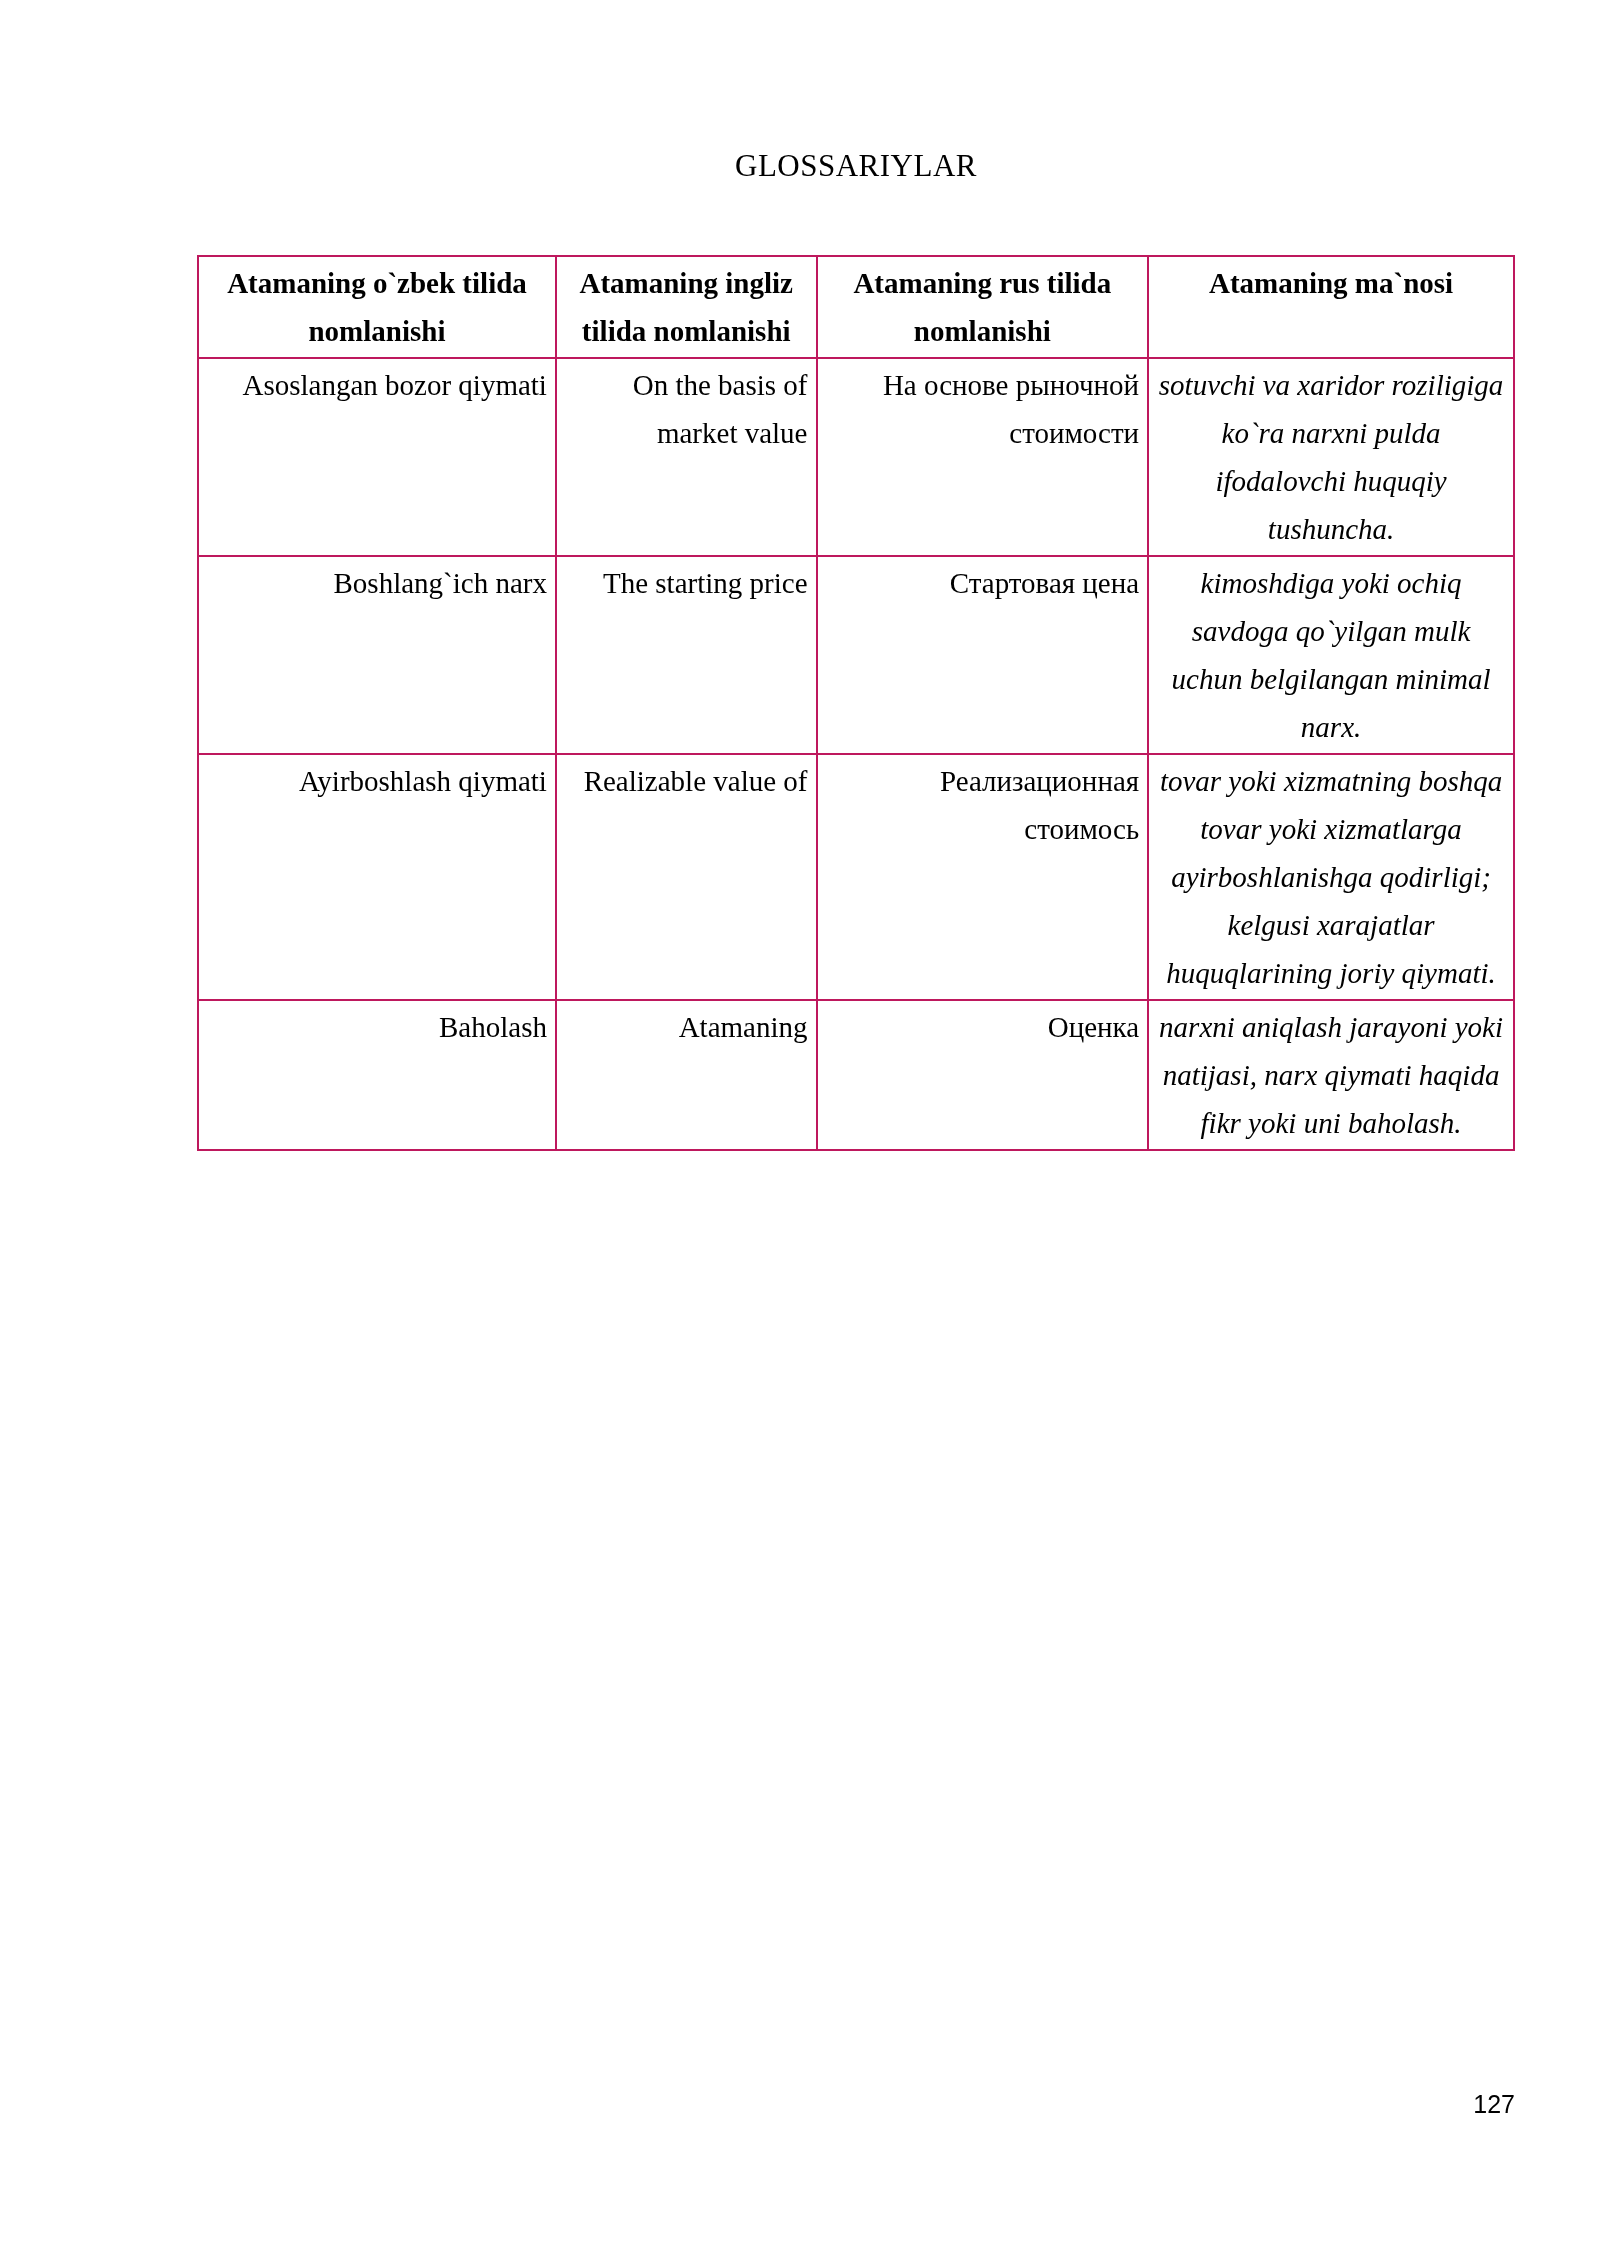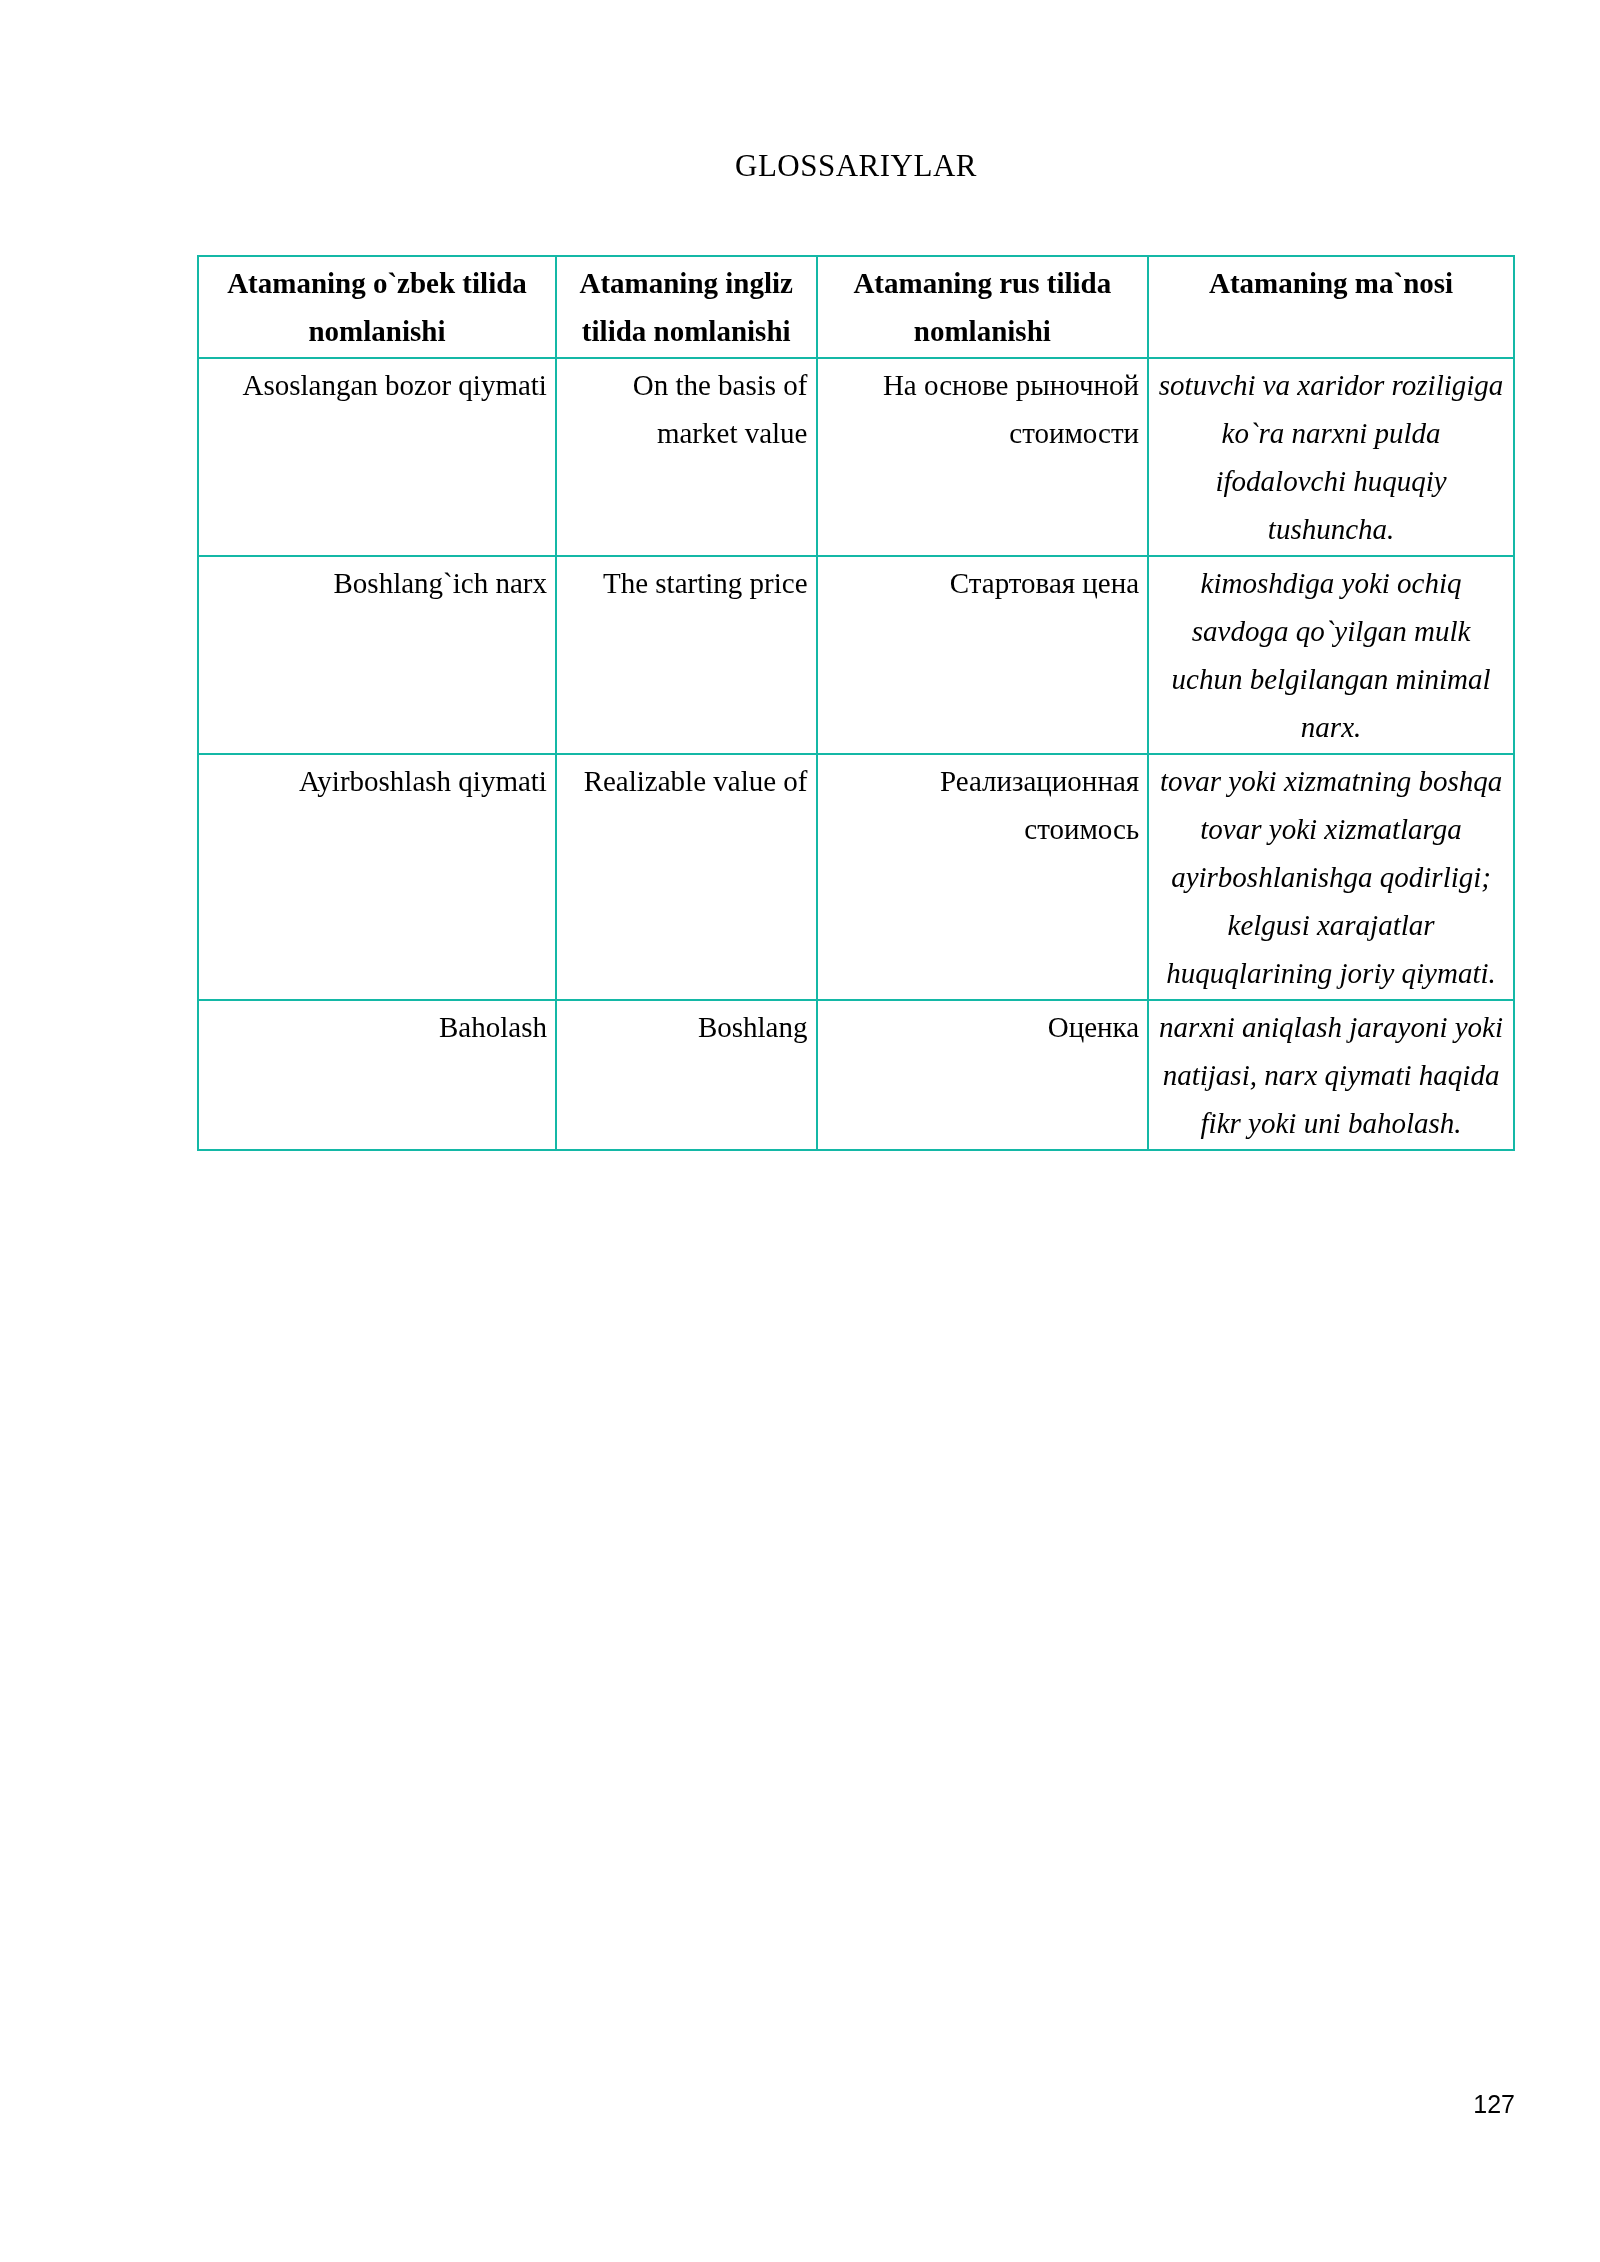--- a/index.html
+++ b/index.html
@@ -32,21 +32,21 @@
     left: 197px;
     width: 1318px;
     border-collapse: collapse;
     table-layout: fixed;
   }
   col.c1 { width: 27.2%; }
   col.c2 { width: 19.8%; }
   col.c3 { width: 25.2%; }
   col.c4 { width: 27.8%; }
   th, td {
-    border: 2px solid #14b8a6;
+    border: 2px solid #be185d;
     vertical-align: top;
     font-size: 29px;
     line-height: 48px;
     padding: 2px 8px;
     overflow: hidden;
   }
   th {
     font-weight: bold;
     text-align: center;
   }
@@ -103,20 +103,20 @@
       <td class="c-meaning">kimoshdiga yoki ochiq savdoga qo`yilgan mulk uchun belgilangan minimal narx.</td>
     </tr>
     <tr>
       <td>Ayirboshlash qiymati</td>
       <td>Realizable value of</td>
       <td>Реализационная стоимось</td>
       <td class="c-meaning">tovar yoki xizmatning boshqa tovar yoki xizmatlarga ayirboshlanishga qodirligi; kelgusi xarajatlar huquqlarining joriy qiymati.</td>
     </tr>
     <tr>
       <td>Baholash</td>
-      <td>Boshlang</td>
+      <td>Atamaning</td>
       <td>Оценка</td>
       <td class="c-meaning">narxni aniqlash jarayoni yoki natijasi, narx qiymati haqida fikr yoki uni baholash.</td>
     </tr>
   </tbody>
 </table>
 
 <div class="page-number">127</div>
 
 </body></html>

